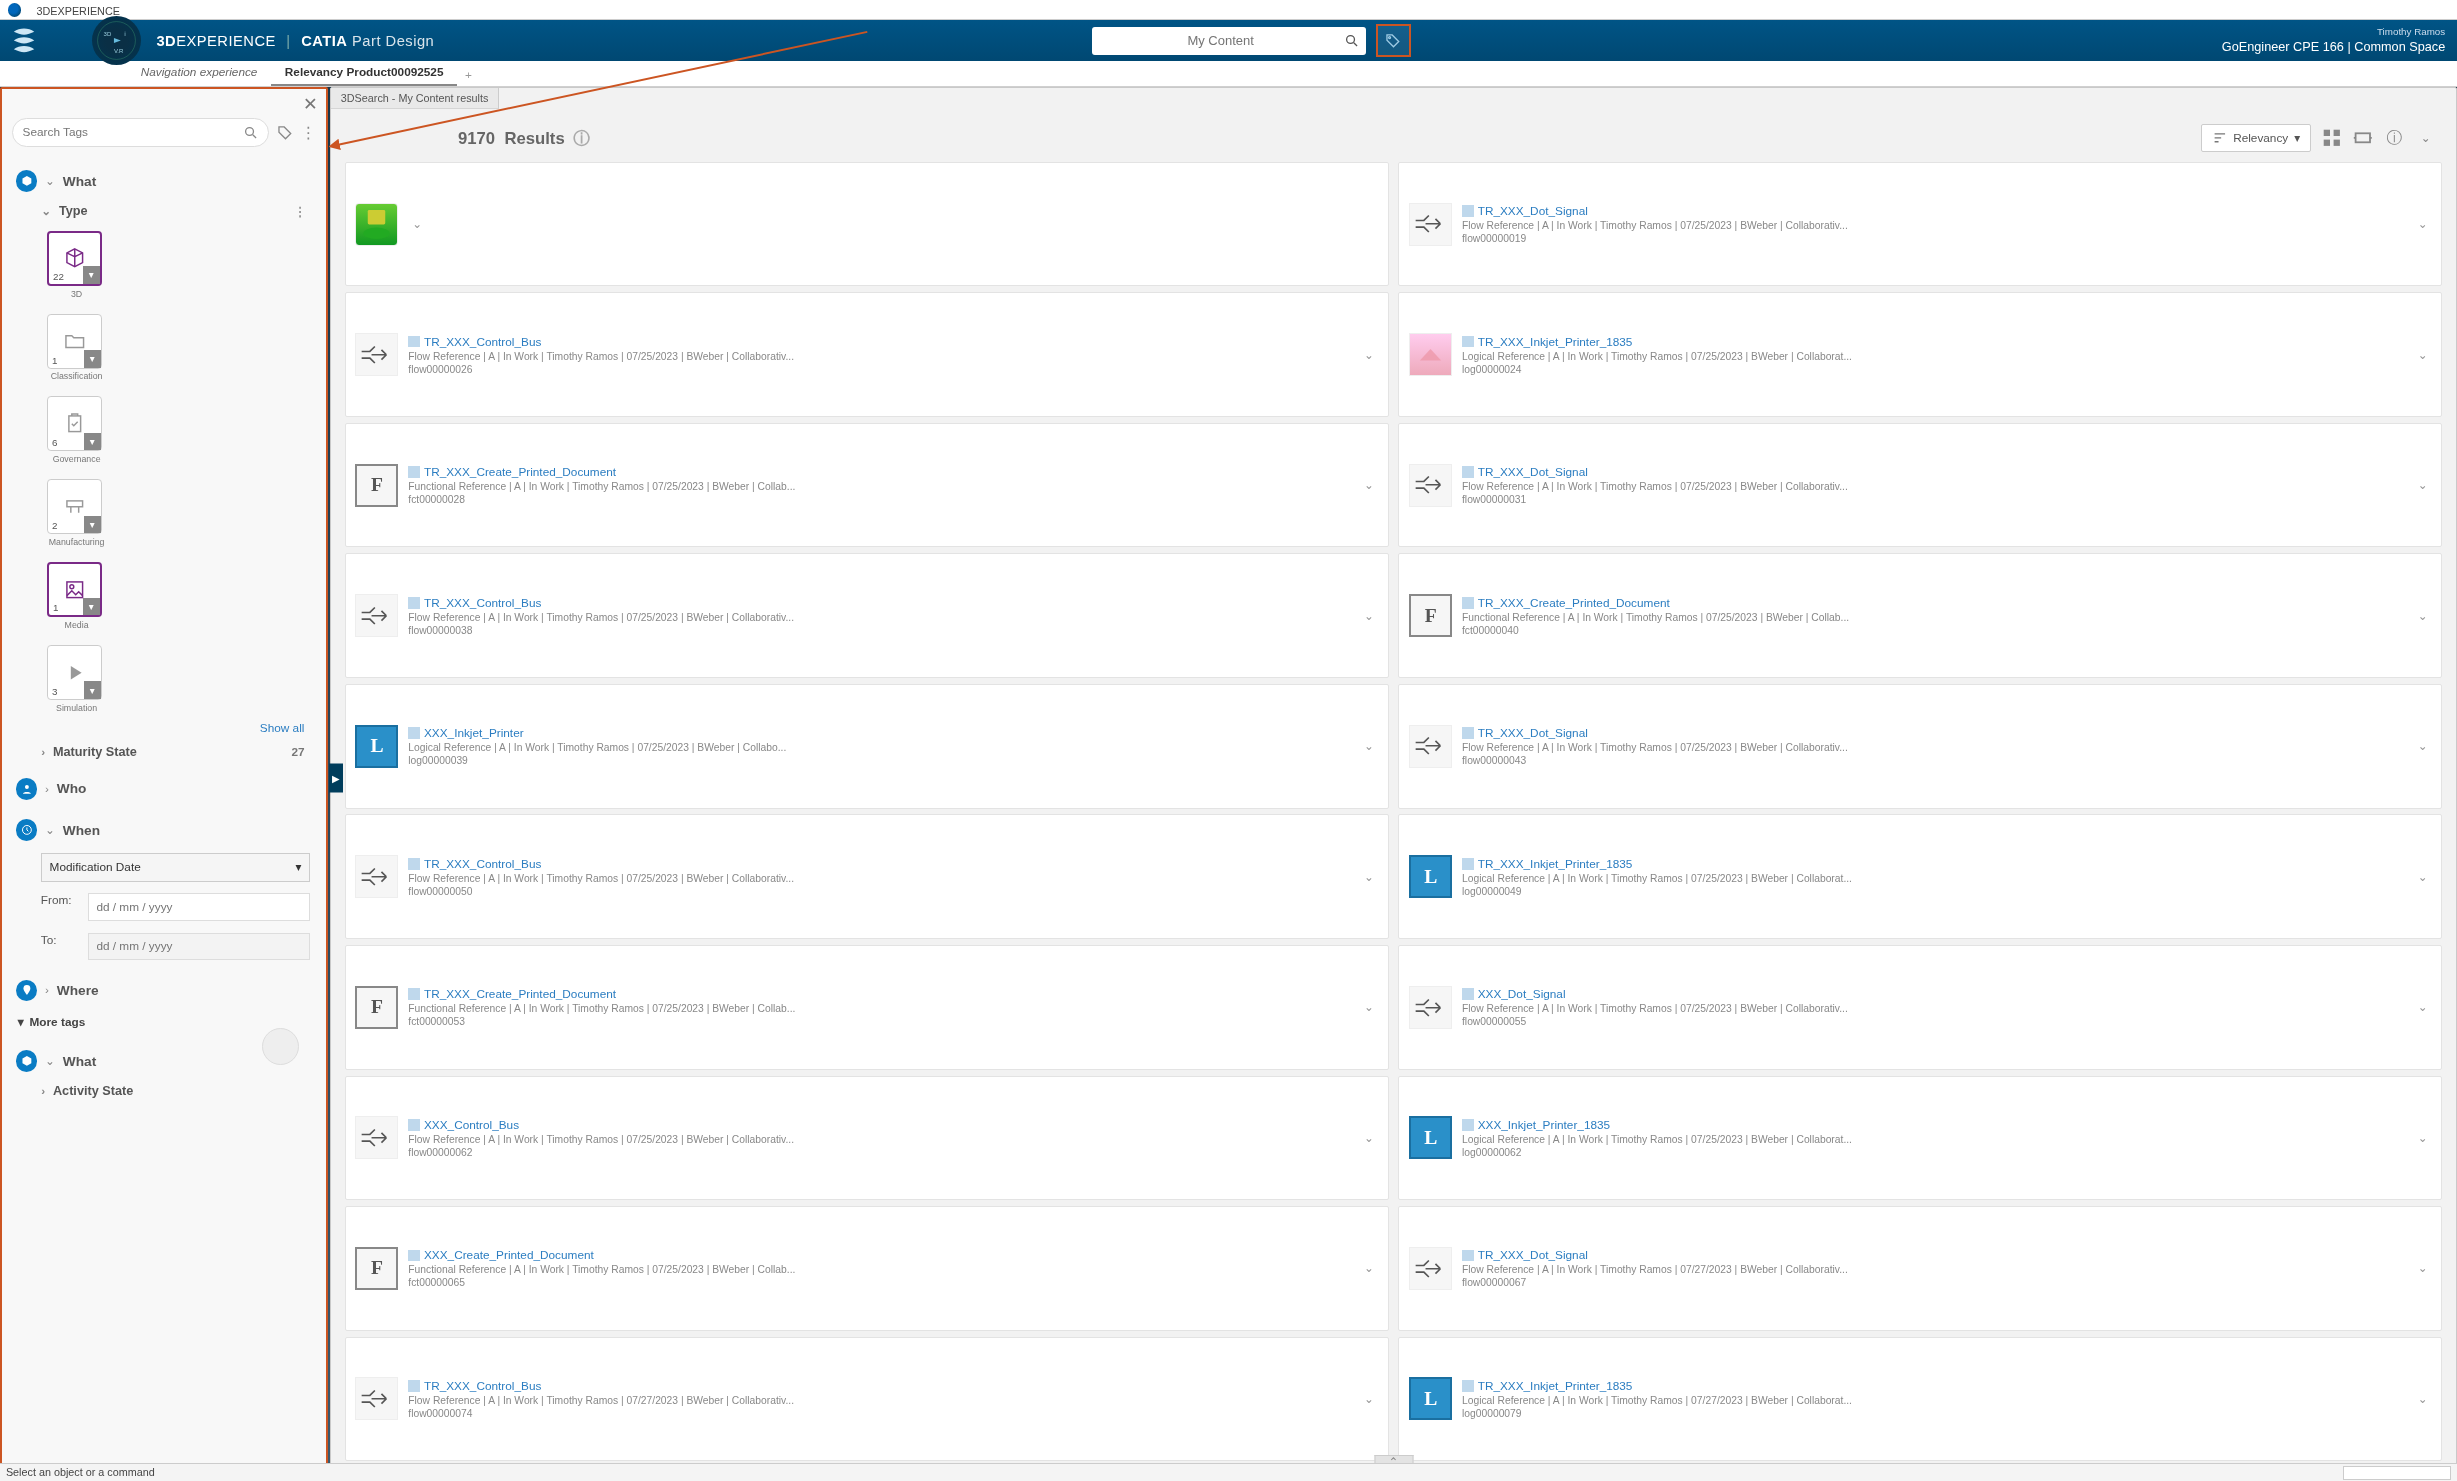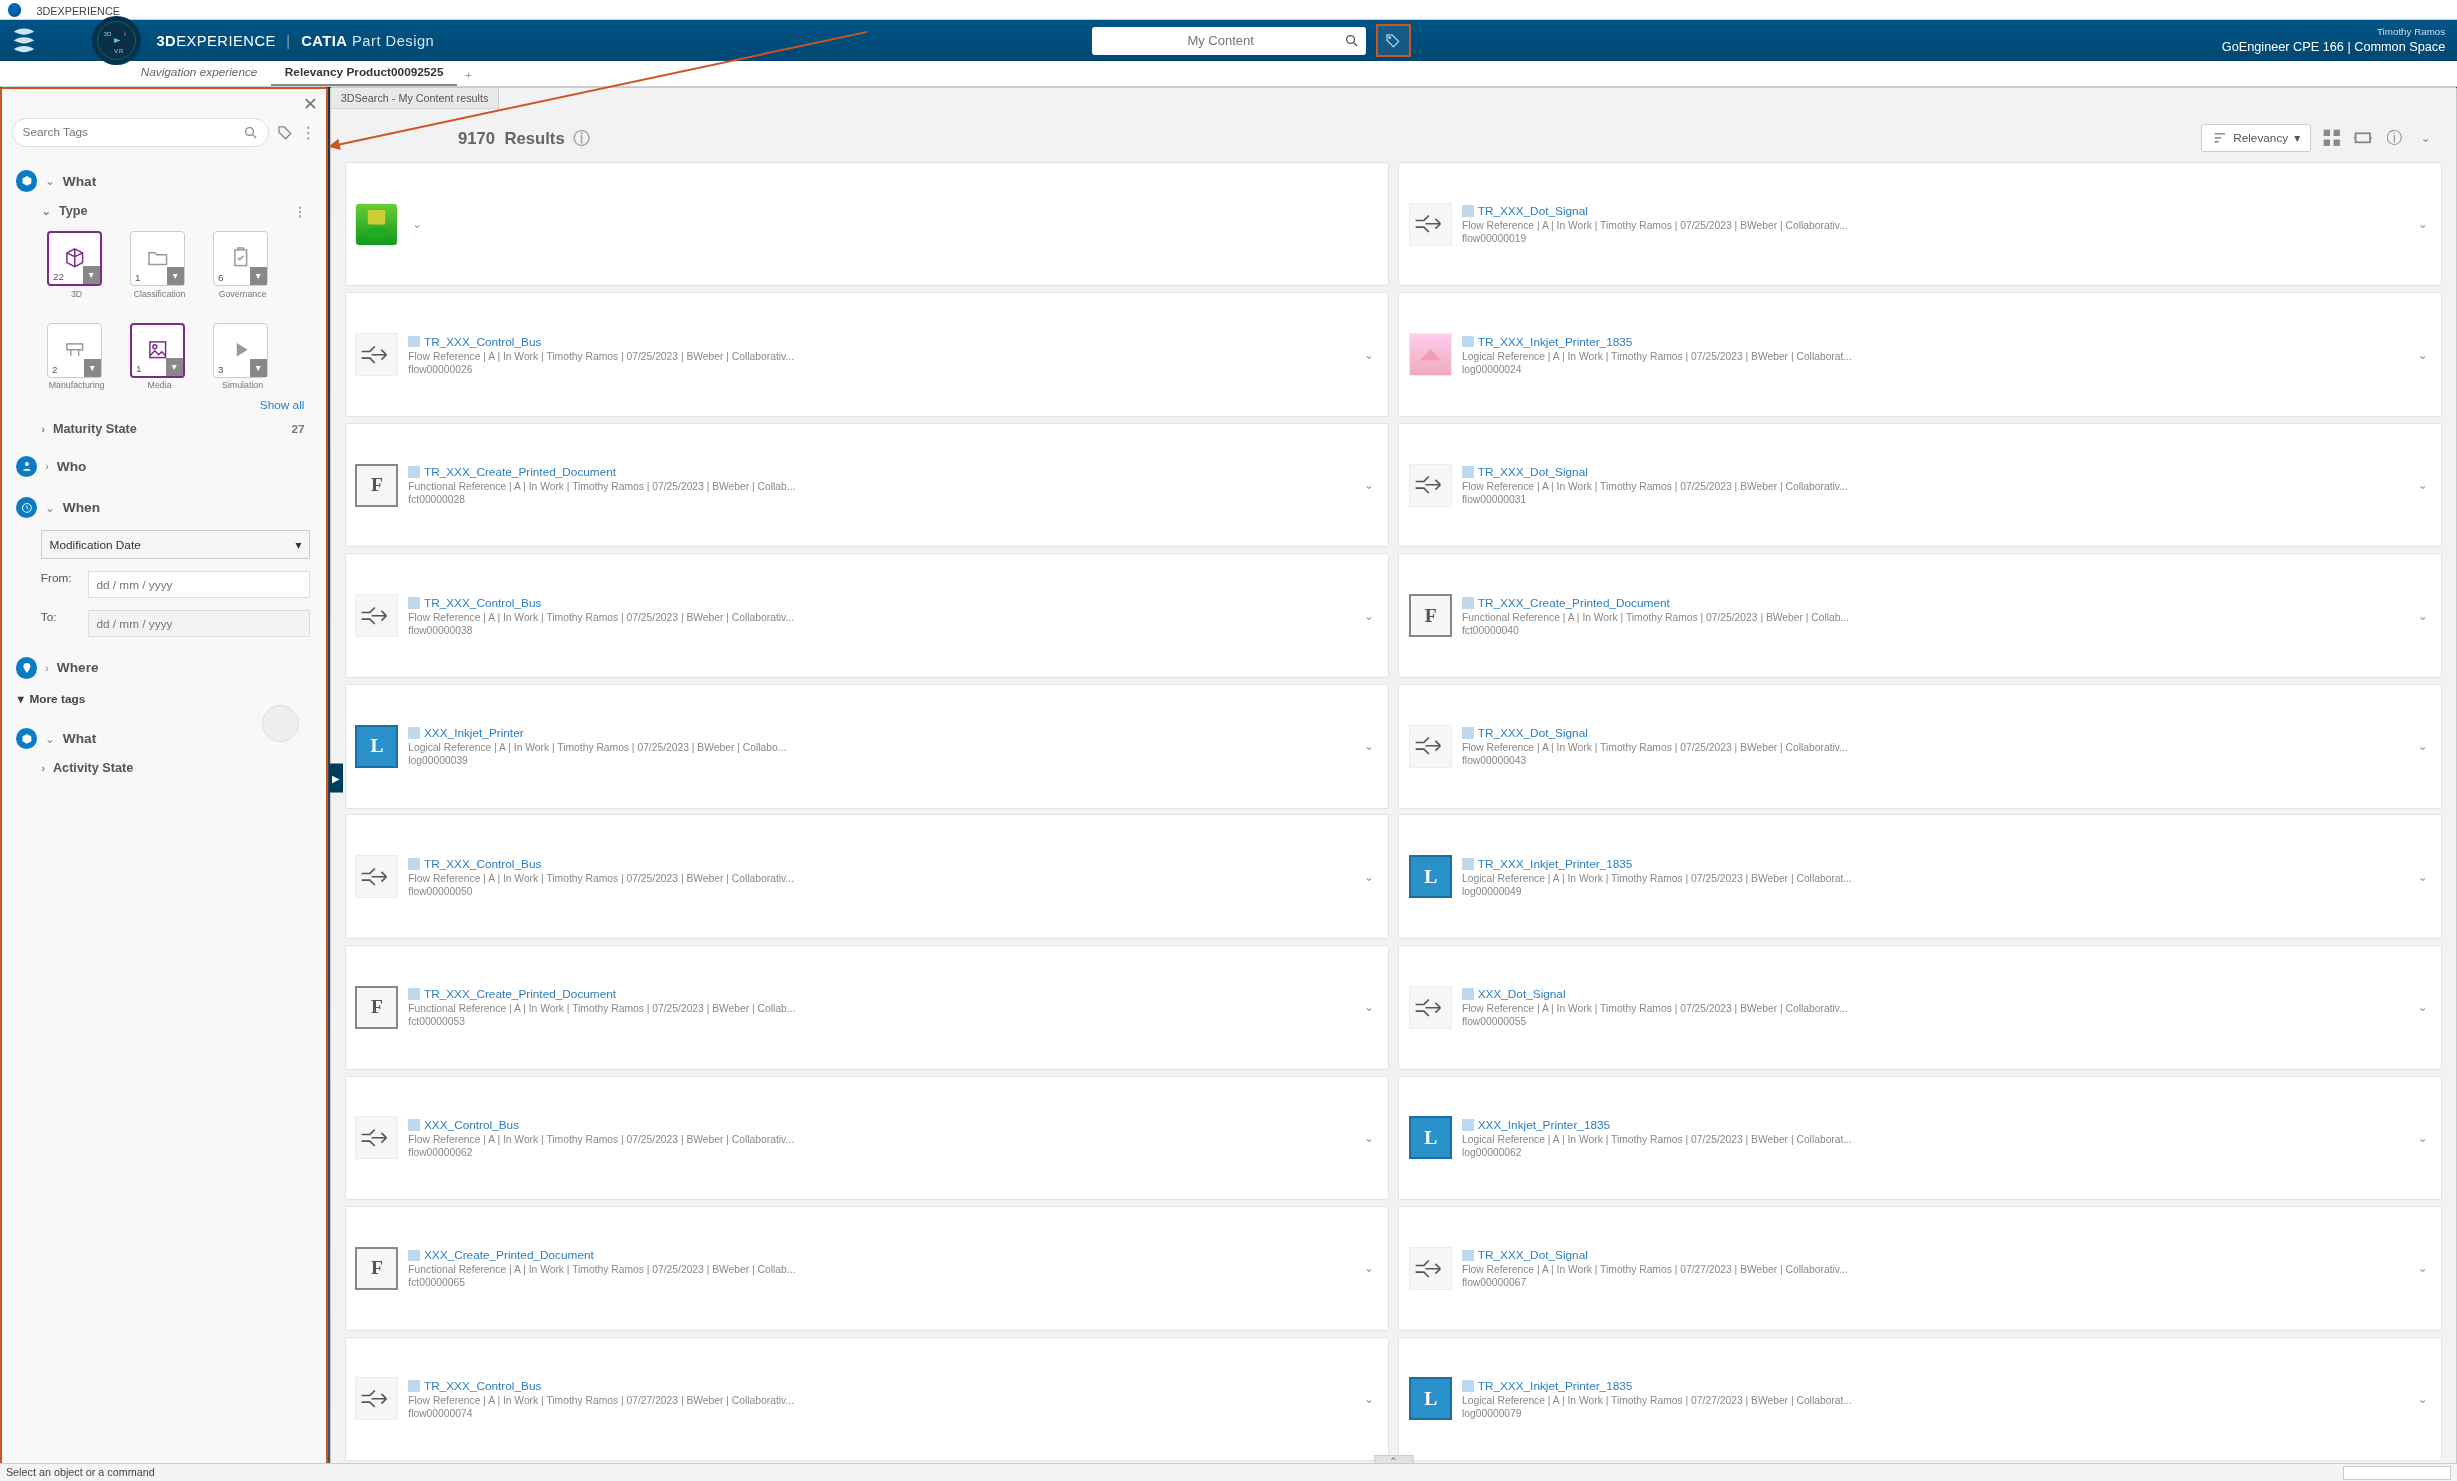--- a/index.html
+++ b/index.html
@@ -39,21 +39,21 @@
 .facet-header { display:flex; align-items:center; gap:7.8px; padding:5.9px 3.9px; cursor:pointer;}
 .facet-badge { width:21.6px; height:21.6px; border-radius:50%; background:#0a7cc4; display:flex;align-items:center;justify-content:center;}
 .facet-badge.who{background:#0a7cc4}.facet-badge.when{background:#0a7cc4}.facet-badge.where{background:#0a7cc4}
 .facet-chevron { color:#888; font-size:11.8px;}
 .facet-title { font-size:13.7px; font-weight:bold; color:#555;}
 .facet-count { margin-left:auto; color:#777; font-size:11.8px; padding-right:7.8px;}
 .facet-sub { margin-left: 25.5px; }
 .facet-sub-header { display:flex; align-items:center; gap:7.8px; padding:5.9px 3.9px; font-size:12.7px; color:#555; font-weight:bold;}
 .facet-sub-header .kebab { margin-left:auto; color:#999; padding-right:5.9px; cursor:pointer;}
 
-.type-grid { display:flex; flex-wrap:wrap; gap:24px; padding:5.9px 0 3.9px 9.8px;}
+.type-grid { display:flex; flex-wrap:wrap; gap:15px; padding:5.9px 0 3.9px 9.8px;flex-direction:column;}
 .type-tile { width:59px; text-align:center; }
 .type-box { width:55px; height:55px; border:1px solid #ccc; border-radius:3.9px; background:#fff; display:flex; flex-direction:column; align-items:center; justify-content:center; position:relative; }
 .type-box.sel { border:2px solid #7a2a87; }
 .type-corner { position:absolute; bottom:0; right:0; width:17.6px; height:17.6px; background:#888; color:#fff; font-size:9.8px; display:flex;align-items:center;justify-content:center;}
 .type-count { position:absolute; bottom:2px; left:3.9px; font-size:9.8px; color:#555;}
 .type-label { font-size:8.8px; color:#777; margin-top:2.9px;}
 .show-all { text-align:right; padding:3.9px 11.8px; }
 .show-all a { color:#2b7dc1; font-size:11.8px; cursor:pointer;}
 
 .when-body { padding:5.9px 5.9px 5.9px 29px;}

